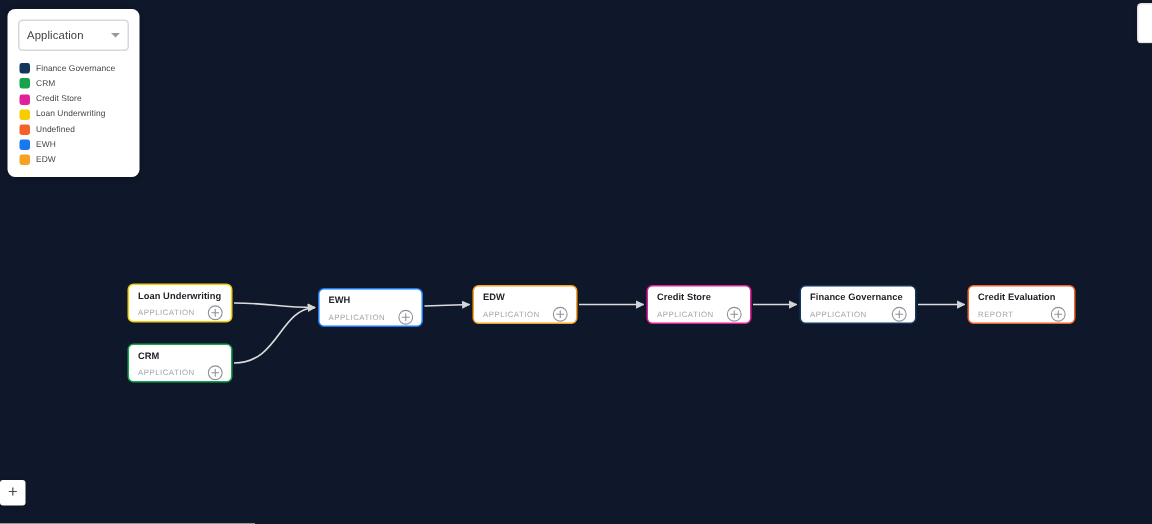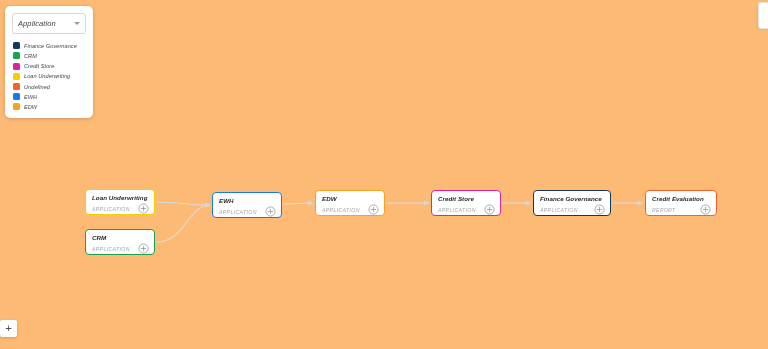--- a/index.html
+++ b/index.html
@@ -157,21 +157,21 @@
     border: 1px solid #e3e3e3;
     border-right: none;
     border-radius: 3px 0 0 3px;
     box-shadow: -1px 1px 2px rgba(0,0,0,0.06);
     cursor: pointer;
   }
 </style>
 </head>
 <body>
 
-<div id="app" style="background: #fdba74; font-style: italic;">
+<div id="app" style="background: #0f172a;">
 
   <div id="graph-canvas">
 
     <svg id="edges-svg" viewBox="0 0 768 349" xmlns="http://www.w3.org/2000/svg">
       <defs>
         <marker id="arrow" viewBox="0 0 10 10" refX="9" refY="5" markerWidth="5" markerHeight="5" orient="auto-start-reverse">
           <path d="M 0 0 L 10 5 L 0 10 z" fill="#d5d5d5"></path>
         </marker>
       </defs>
 

